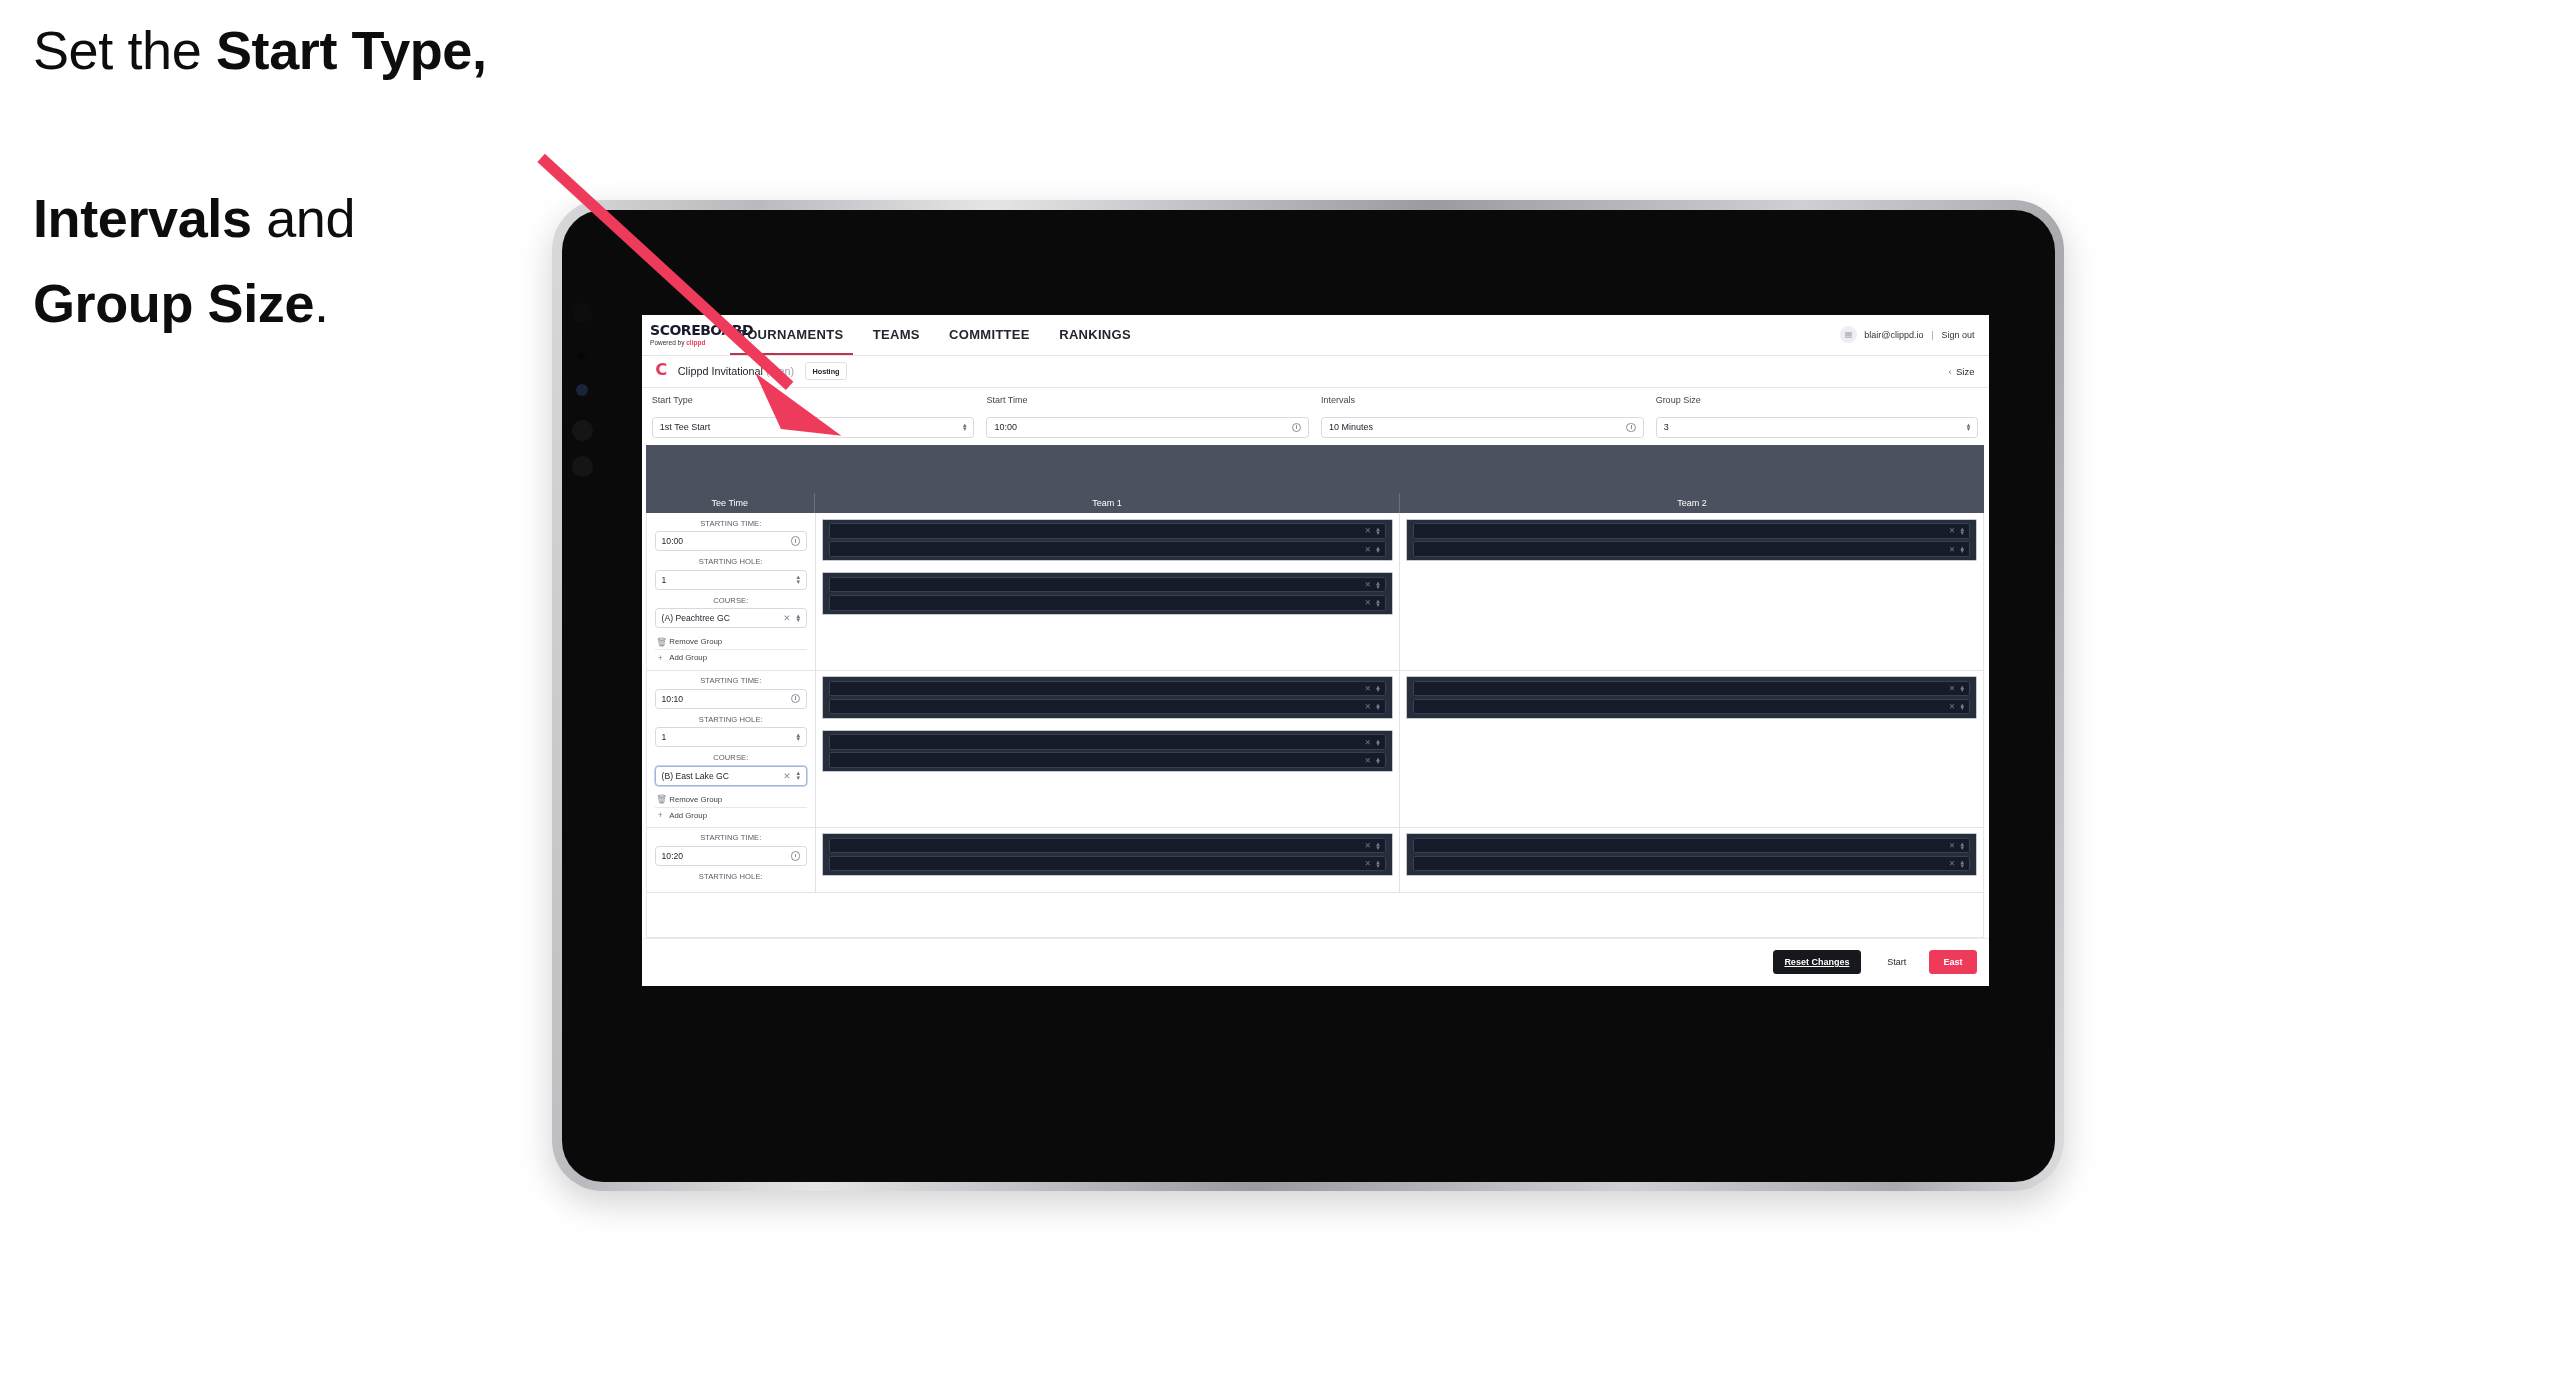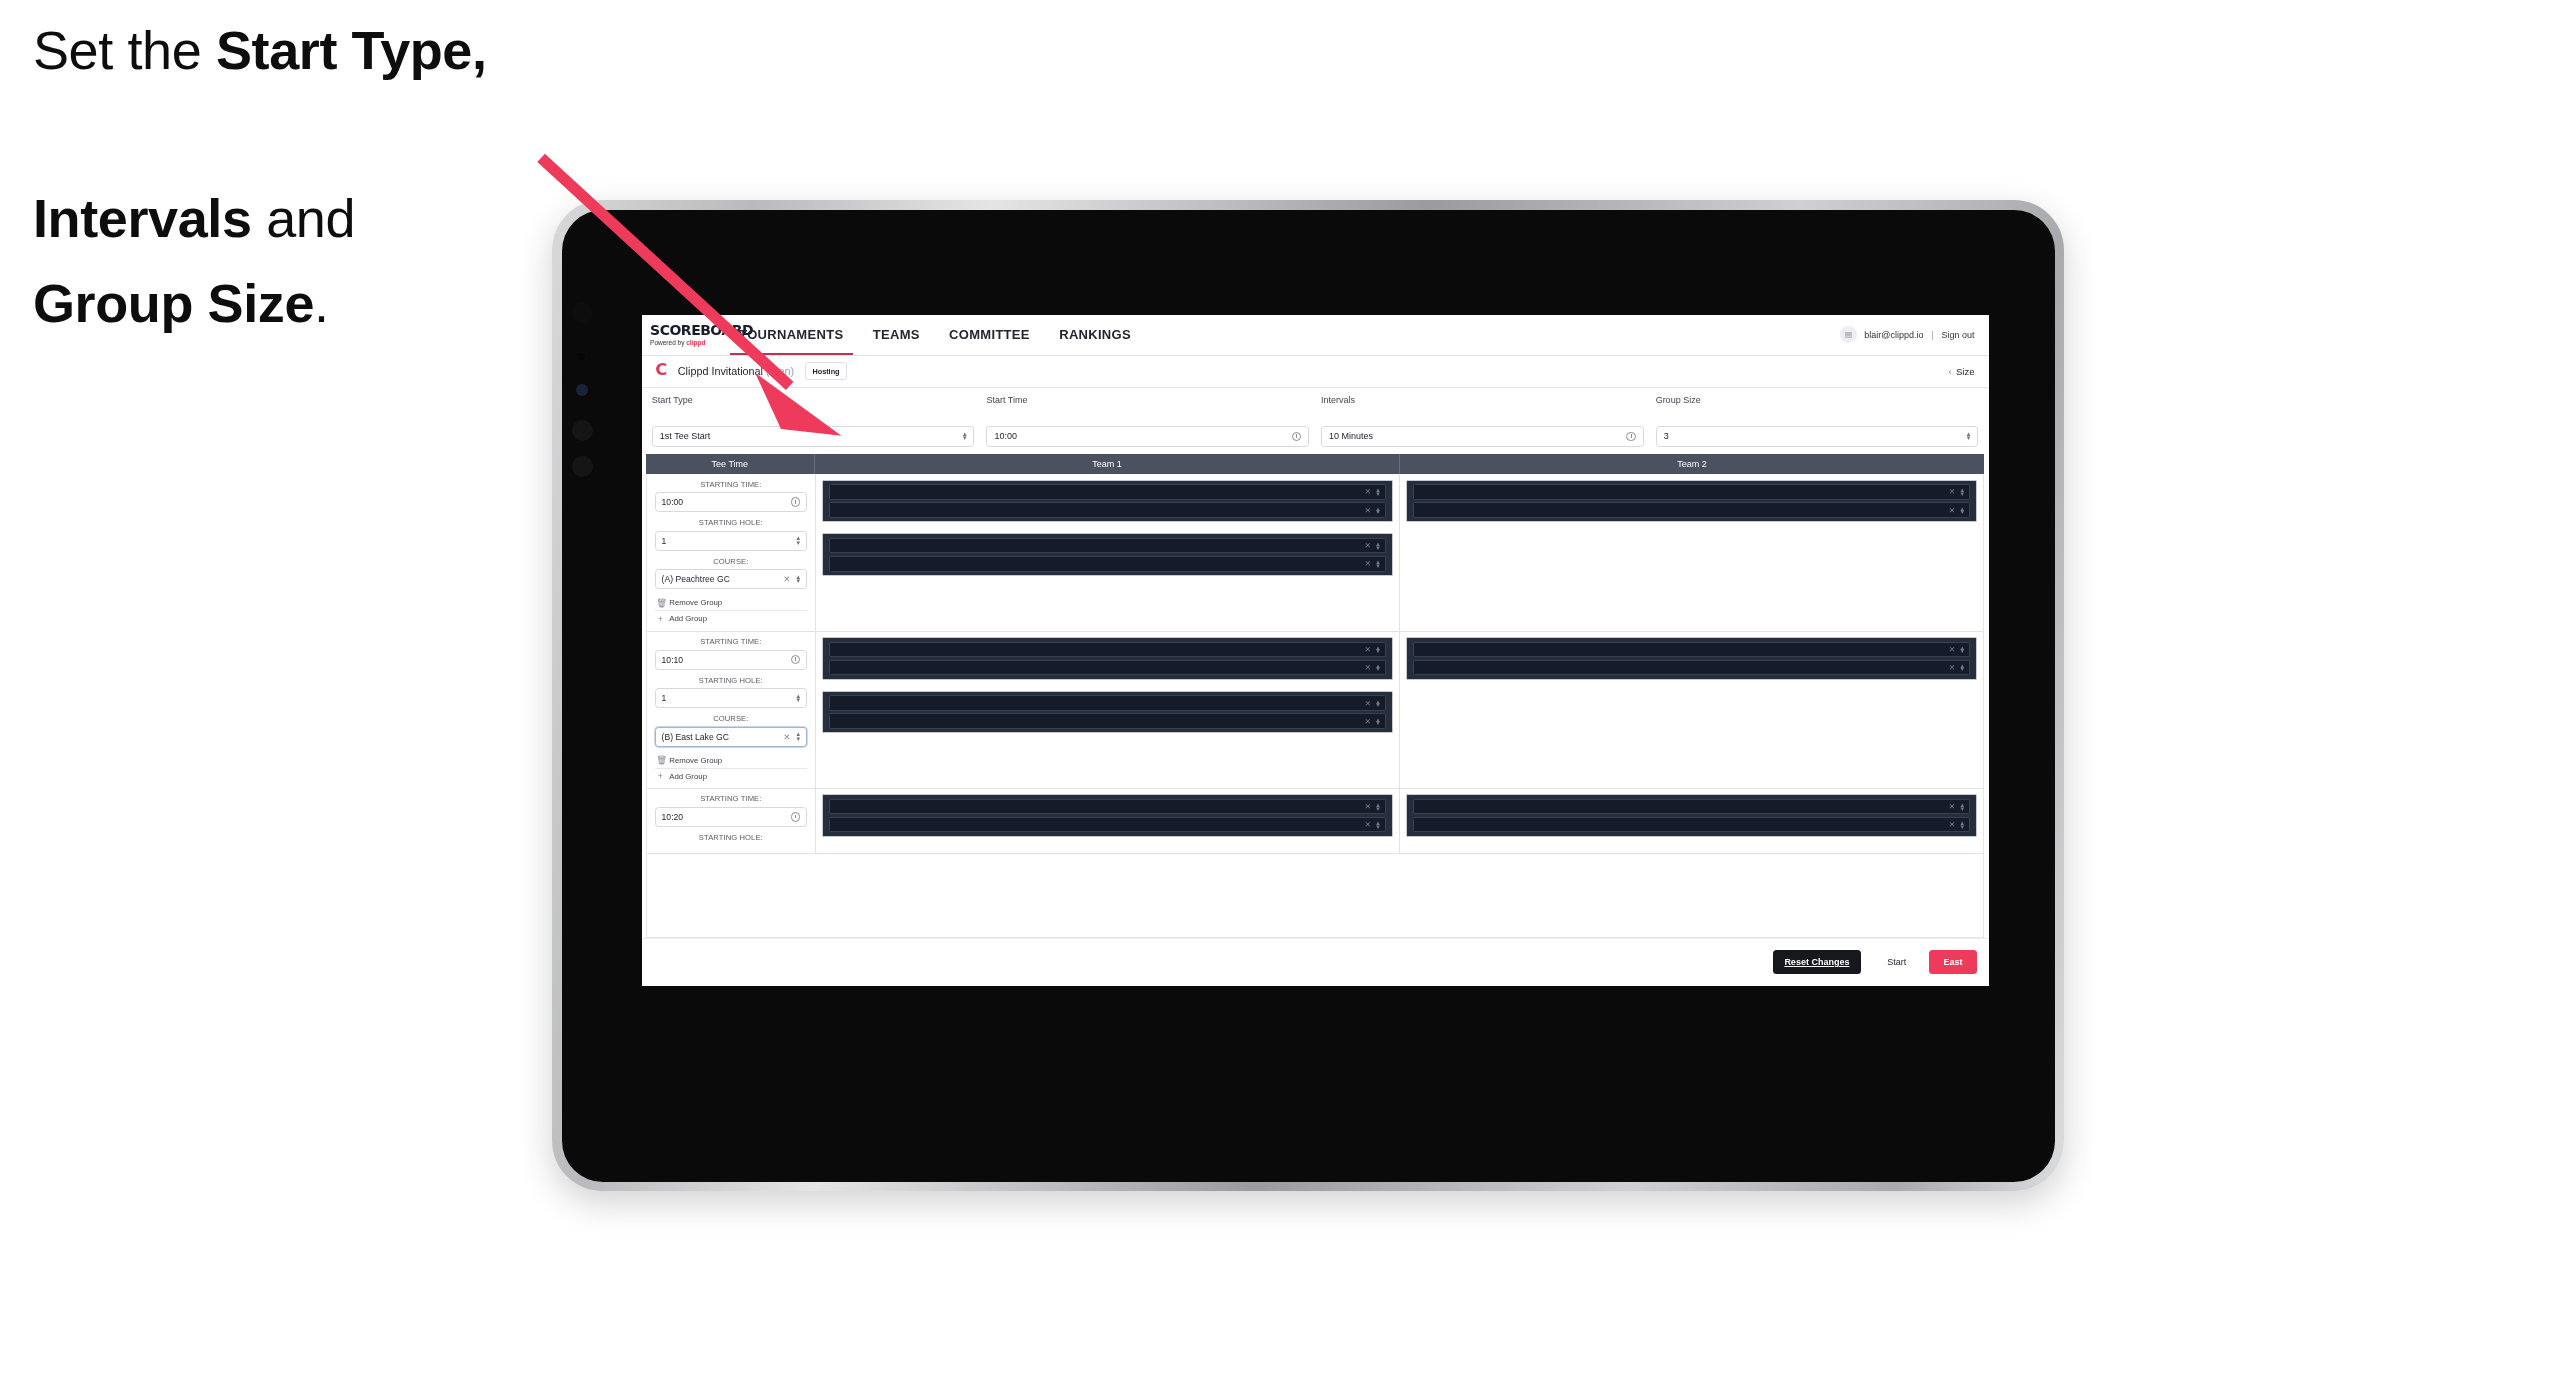--- a/index.html
+++ b/index.html
@@ -118,38 +118,38 @@
   }
   .back-btn { margin-left:auto; display:flex; align-items:center; gap:4.3px; font-size:9.5px; color:#23262f; cursor:pointer; }
   .back-chev { font-size:9.5px; color:#6d727c; }
 
   
   .settings-row {
     display:flex; gap: 0; padding: 7px 4.3px 7px 4.3px; flex:0 0 auto;
     background:#fff;
   }
   .field { flex: 1 1 0; padding: 0 6px; }
-  .field-label { font-size: 9px; color:#414550; margin-bottom: 21px; }
+  .field-label { font-size: 9px; color:#414550; margin-bottom: 12px; }
   .field-box {
     height: 21.6px; border:0.9px solid #d7d9de; border-radius:3.5px; background:#fff;
     display:flex; align-items:center; padding: 0 7px;
     font-size: 9px; color:#1d2029;
   }
   .field-box .val { flex:1; }
   .stepper-ico { color:#6e737d; font-size:9.5px; line-height:1; display:flex; flex-direction:column; }
   .stepper-ico span { display:block; height:4.3px; line-height:4.3px; font-size:7px; }
   .clock-ico { width:9.5px; height:9.5px; border:1px solid #8a8f98; border-radius:50%; position:relative; }
   .clock-ico::after { content:""; position:absolute; left:3.7px; top:1.7px; width:1px; height:3.5px; background:#8a8f98; }
 
   
   .tbl-head {
     display:flex; background:#4c5160; color:#fff; flex:0 0 auto;
     margin: 0 4.3px;
   }
-  .th { font-size:9px; text-align:center; padding:5.2px 0; }
+  .th { font-size:9px; text-align:center; padding:5.2px 0;margin-top:48px; }
   .th.tee { width: 169px; border-right:0.9px solid #6a6f7d; }
   .th.t1 { flex:1; border-right:0.9px solid #6a6f7d; }
   .th.t2 { flex:1; }
 
   
   .tbl-body { flex:1 1 auto; overflow:hidden; margin: 0 4.3px; border:0.9px solid #e6e6e9; border-top:none; }
   .grp-row { display:flex; border-bottom:0.9px solid #e3e3e6; }
   .col-tee {
     width: 169px; flex:0 0 169px; border-right:0.9px solid #e3e3e6;
     padding: 5.2px 7.8px 4.3px 7.8px; background:#fff;

